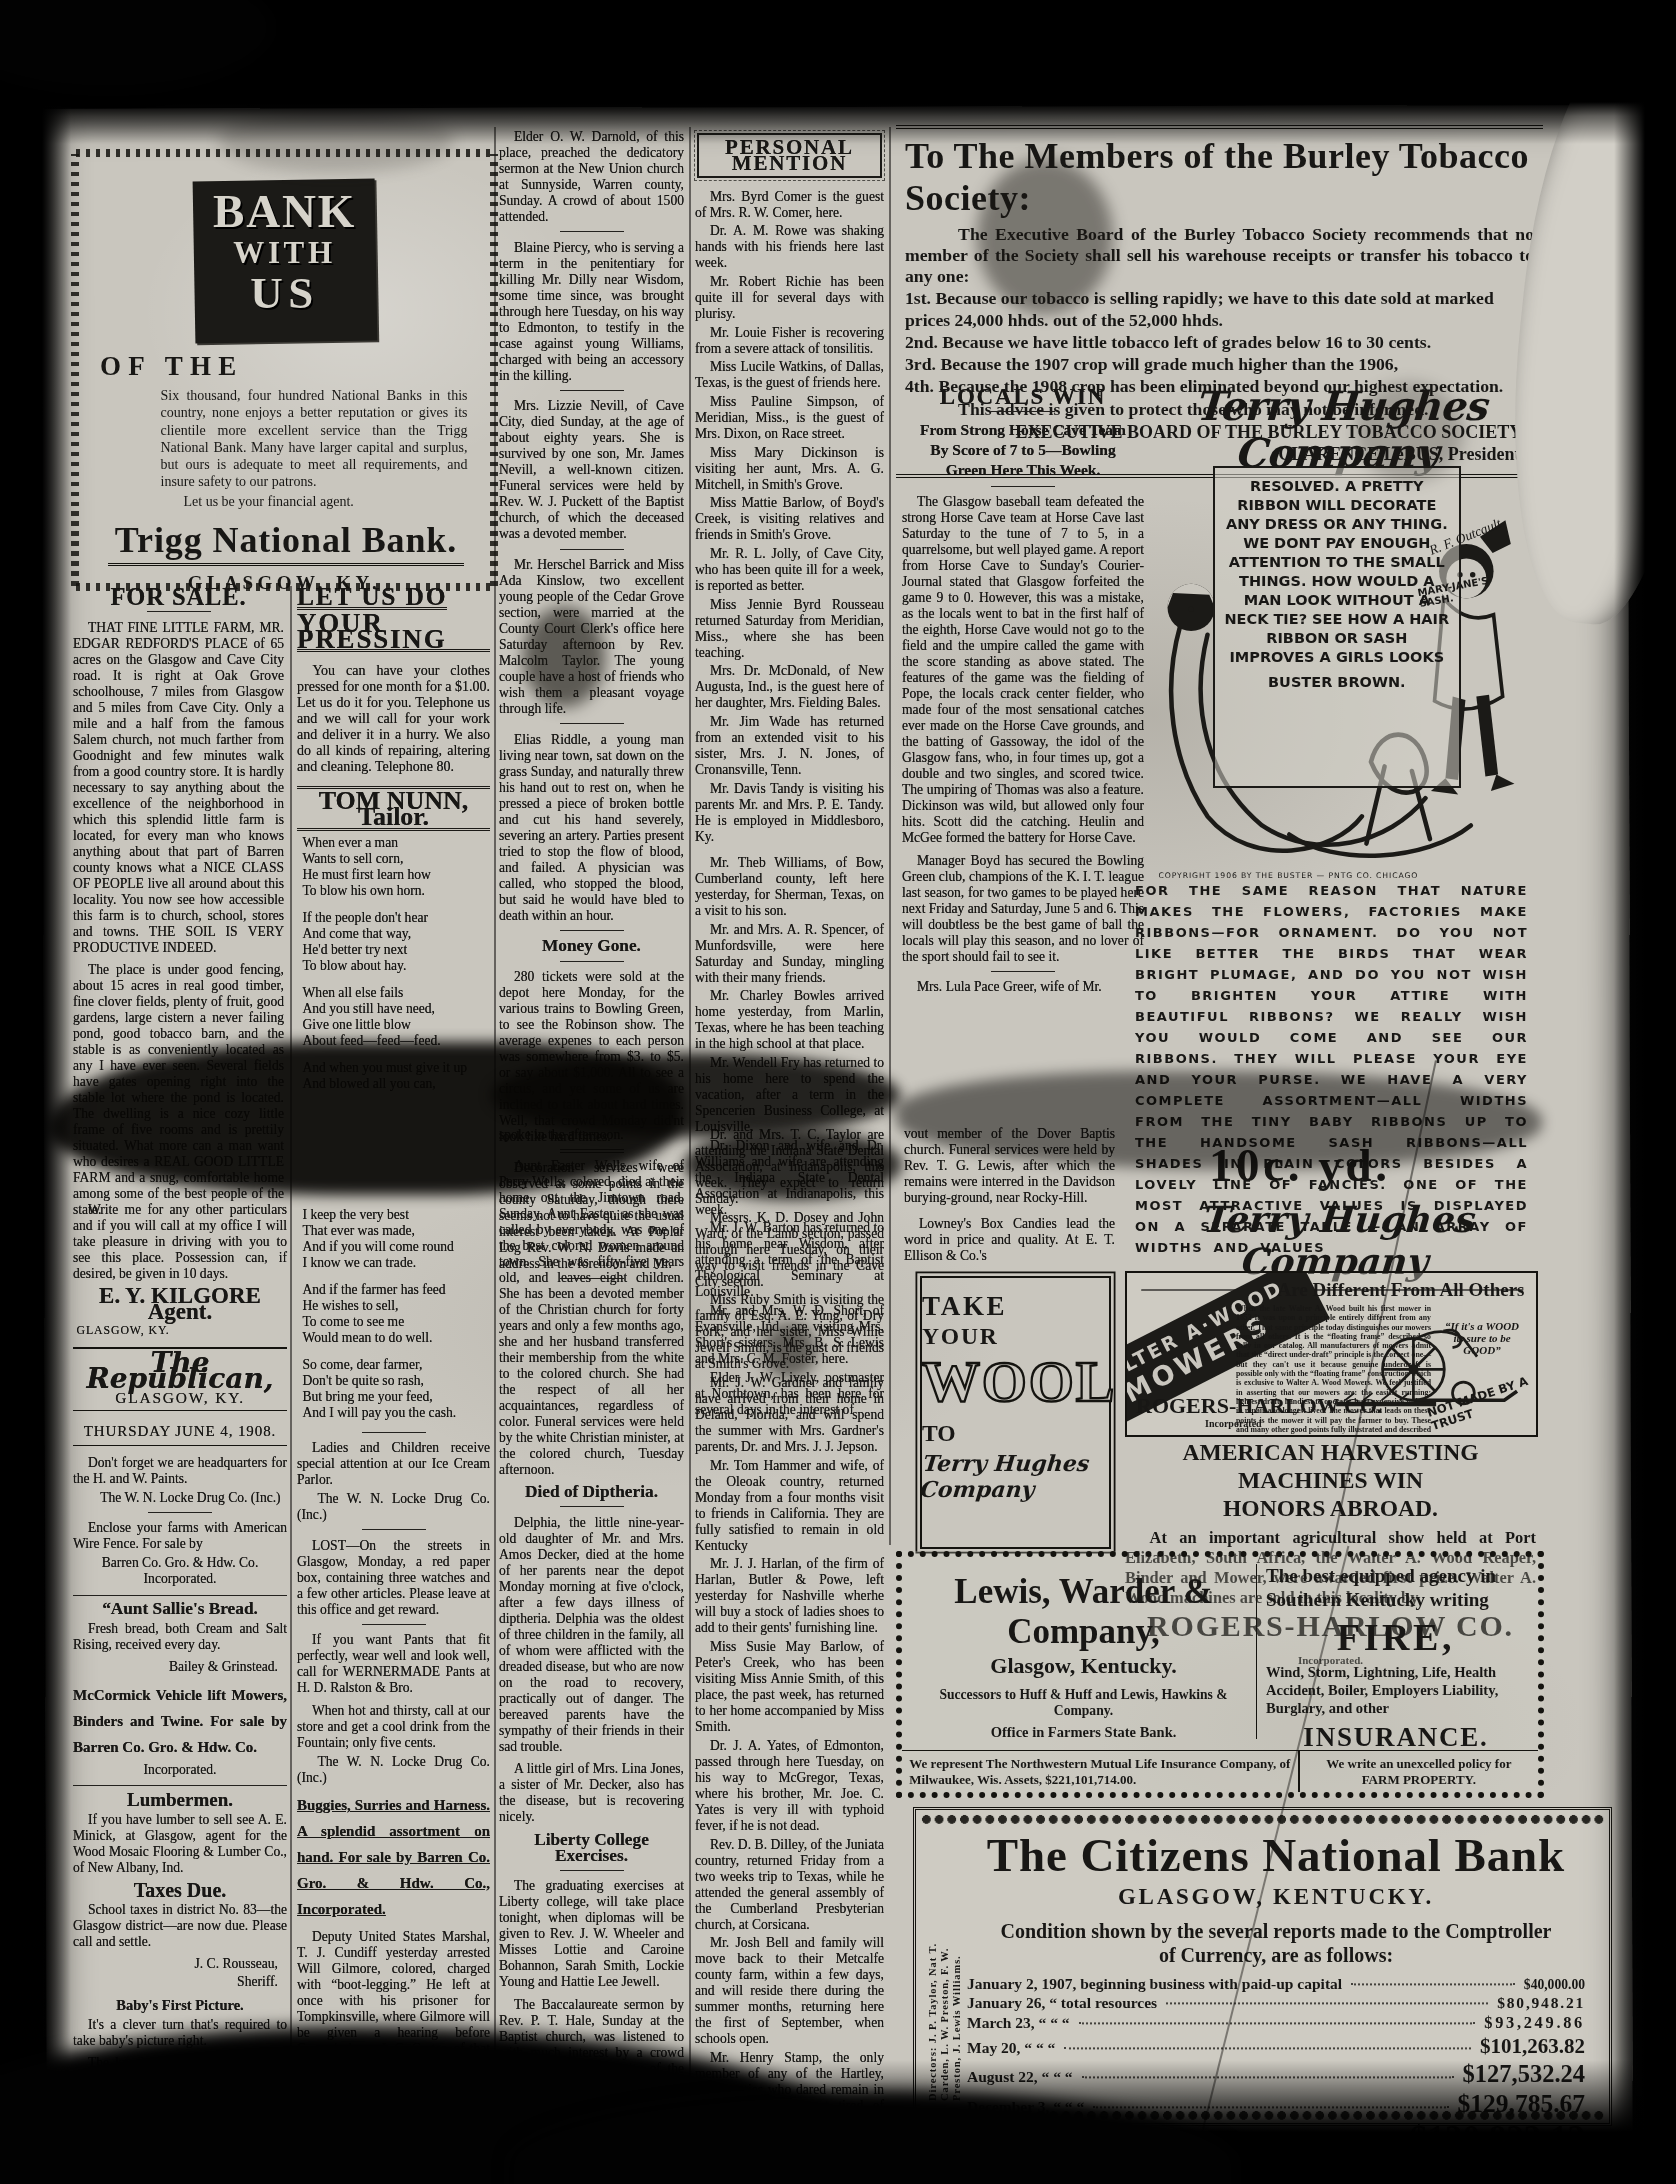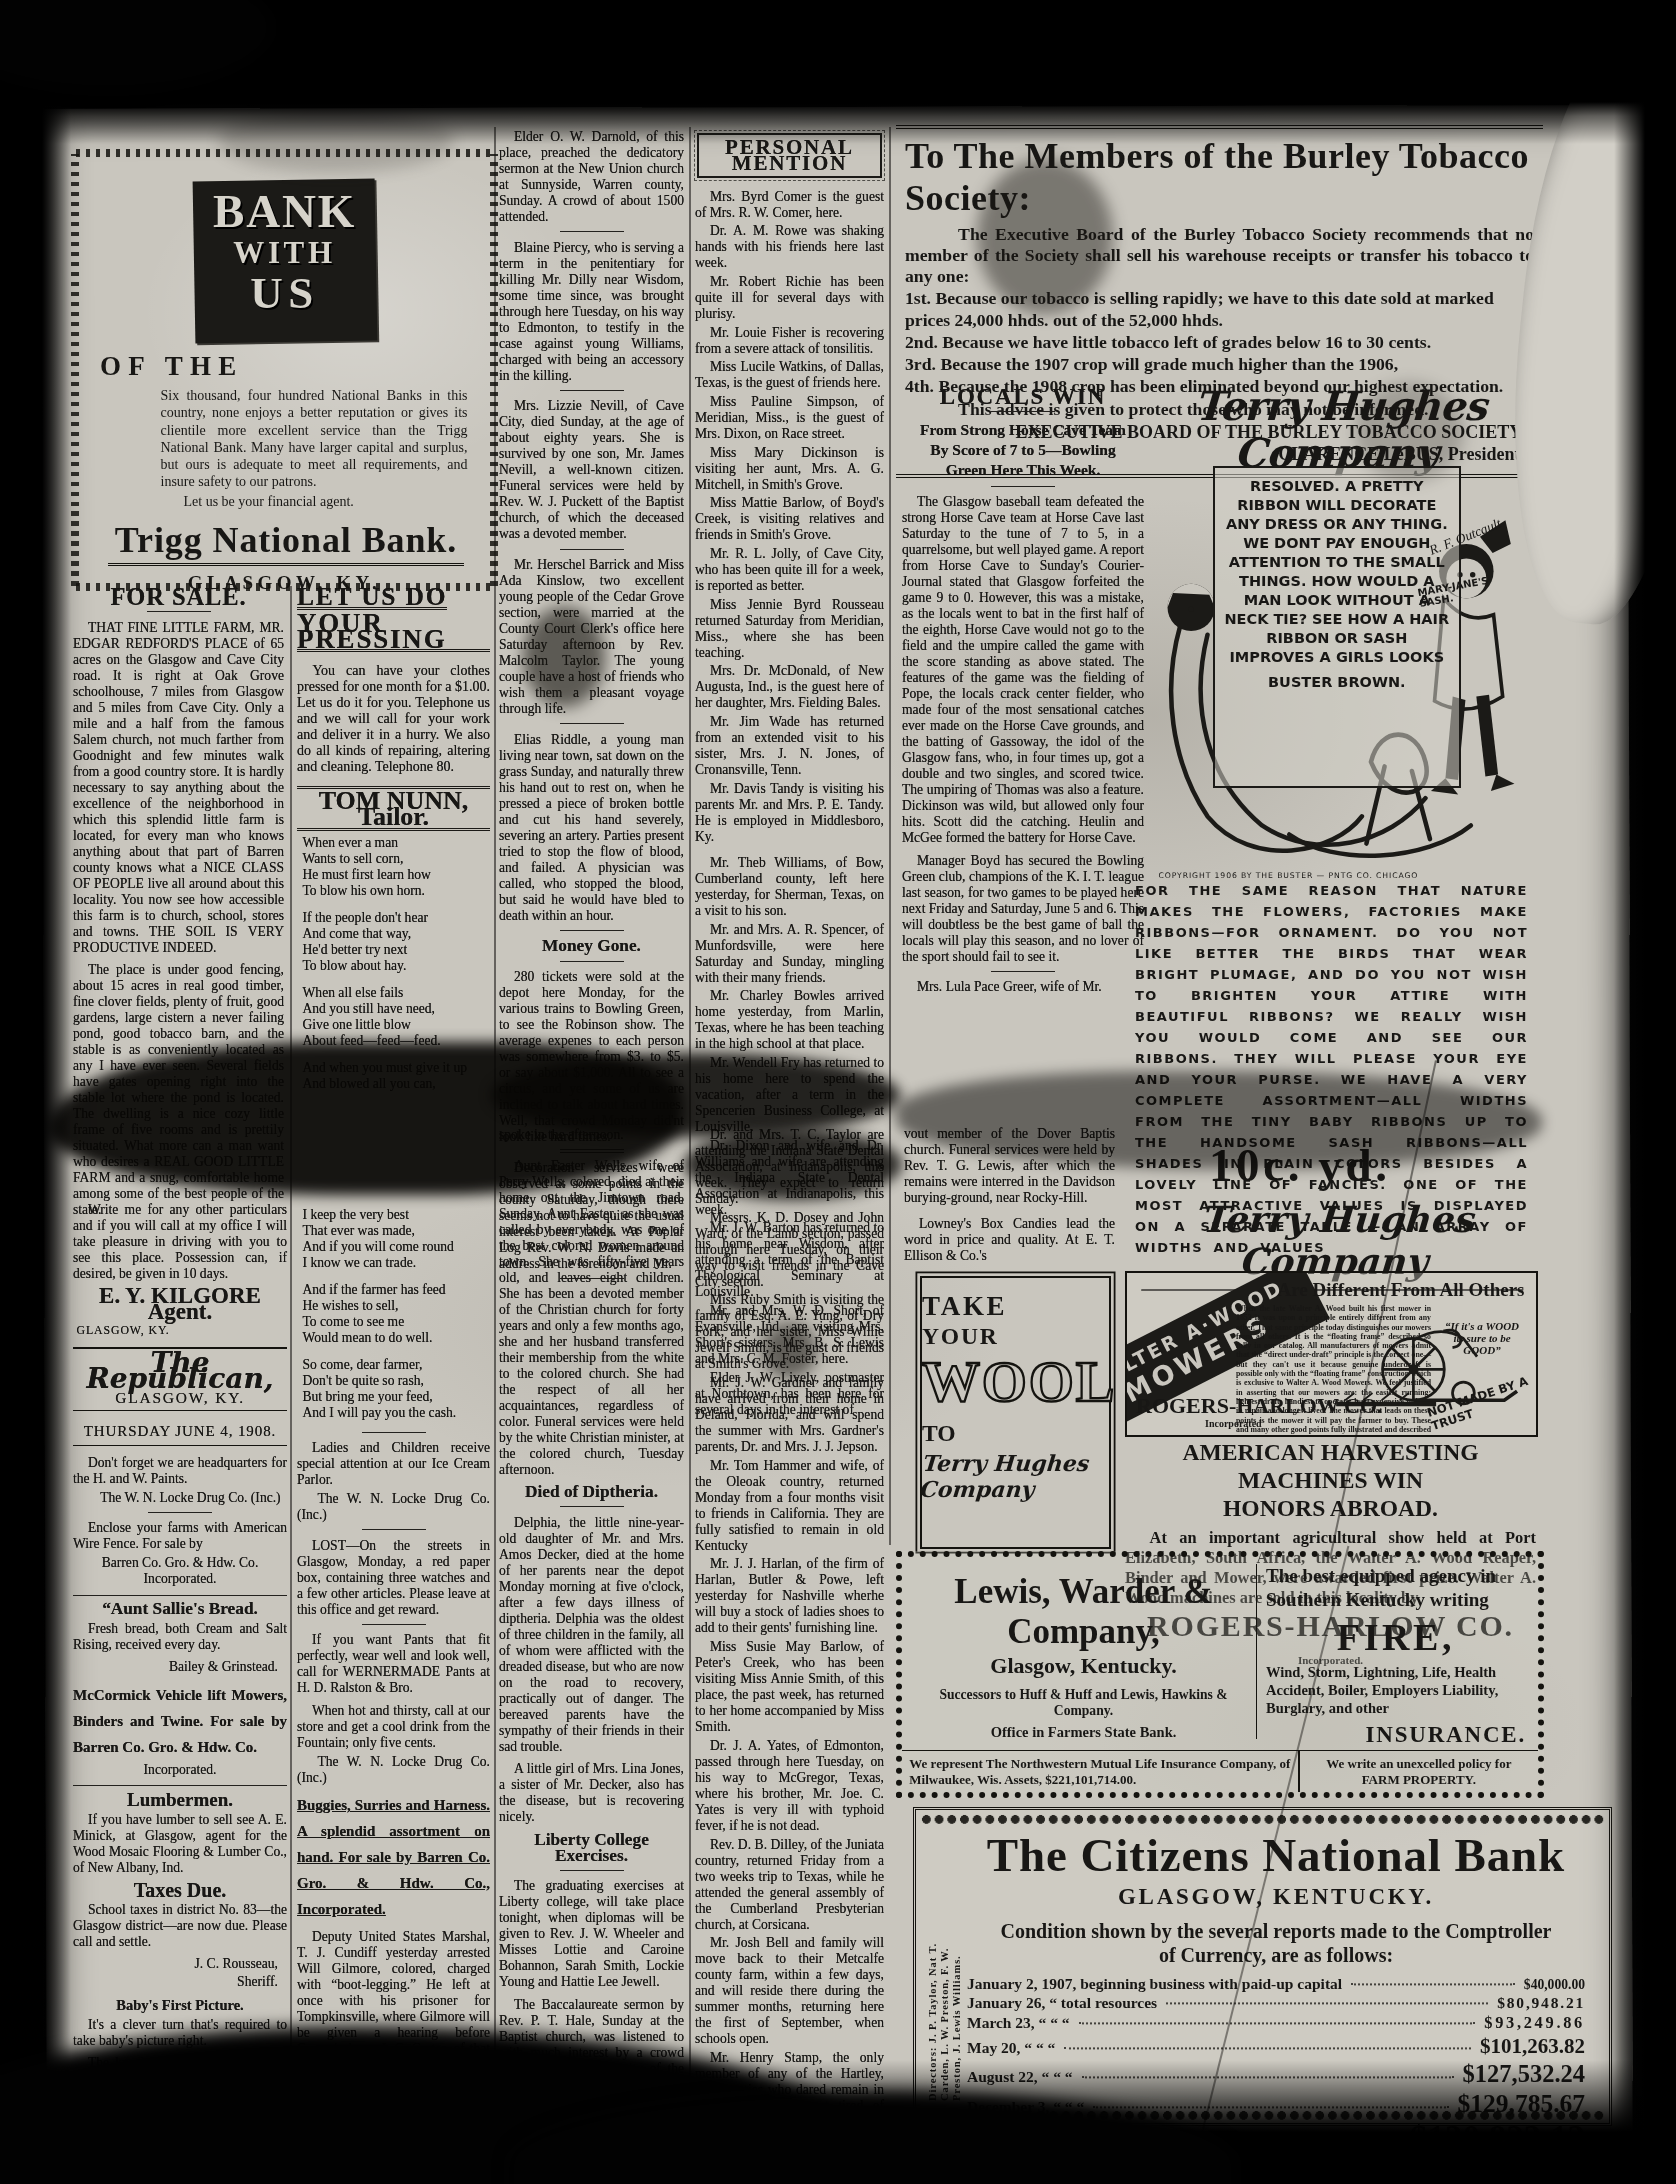--- a/index.html
+++ b/index.html
@@ -102,21 +102,21 @@
   #ins-left{position:absolute;left:9px;top:7.3px;width:345px;border-right:1.8px solid #14130f;height:175px;text-align:center;}
   #ins-title{font-size:53px;font-weight:bold;letter-spacing:3.6px;border-bottom:4.5px double #14130f;display:inline-block;padding:0 5.5px;}
   #ins-firm{font-size:35px;font-weight:bold;margin-top:7.3px;}
   #ins-city{font-size:22px;font-weight:bold;margin-top:1.8px;}
   #ins-succ{font-size:13.6px;font-weight:bold;margin-top:7.3px;}
   #ins-office{font-size:14.5px;font-weight:bold;margin-top:5.5px;}
   #ins-right{position:absolute;left:364px;top:7.3px;width:260px;}
   #ins-right .r1{font-size:19px;font-weight:bold;line-height:23.6px;}
   #ins-fire{font-size:38px;font-weight:bold;letter-spacing:3.6px;text-align:center;margin:3.6px 0;}
   #ins-right .r2{font-size:14.5px;font-weight:bold;line-height:18px;}
-  #ins-right .r3{font-size:23px;font-weight:bold;text-align:right;margin-top:5.5px;letter-spacing:1.8px;}
+  #ins-right .r3{font-size:27px;font-weight:bold;text-align:center;margin-top:5.5px;letter-spacing:1.8px;}
   #ins-bottom{position:absolute;left:0;bottom:0;width:100%;border-top:1.8px solid #14130f;display:flex;font-size:13px;font-weight:bold;}
   #ins-bl{width:63%;padding:4.5px 7.3px;border-right:2.7px solid #14130f;}
   #ins-br{width:37%;padding:4.5px 7.3px;text-align:center;}
   
   #citizens{left:913px;top:1807px;width:693px;height:313px;border:3.6px double #14130f;background:rgba(216,213,204,.35);}
   .chain{position:absolute;left:3.6px;right:3.6px;height:11.8px;background:repeating-radial-gradient(circle at 6.4px 6.4px,#14130f 0 4.1px,transparent 4.5px 11.8px);background-size:12.7px 11.8px;opacity:.9;}
   #cnb-inner{position:absolute;left:51px;top:18px;width:618px;}
   #cnb-title{font-size:47px;font-weight:bold;text-align:center;letter-spacing:0.9px;}
   #cnb-city{font-size:23px;font-weight:bold;text-align:center;letter-spacing:2.7px;margin-top:1.8px;}
   #cnb-cond{font-size:20px;font-weight:bold;text-align:center;line-height:24.5px;margin:9px 27px 7.3px 27px;}

